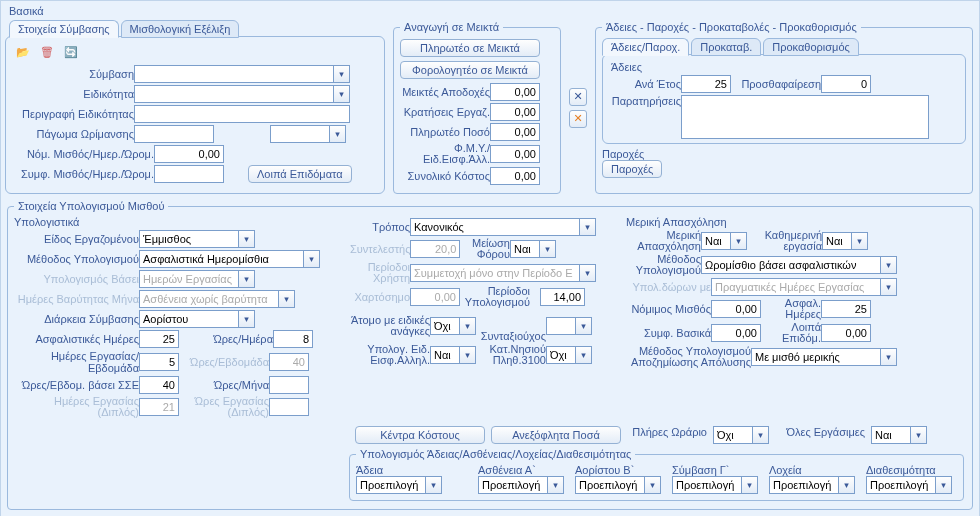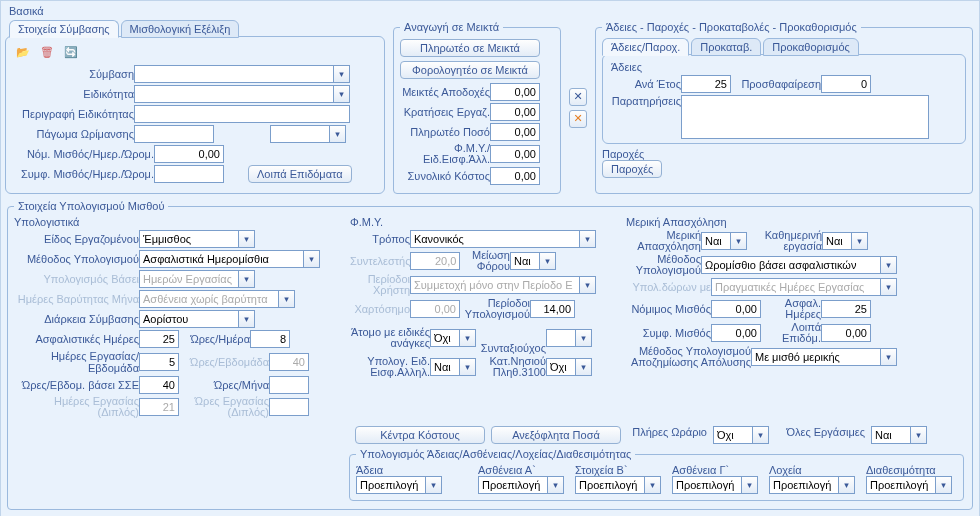--- a/index.html
+++ b/index.html
@@ -269,21 +269,21 @@
         <div class="form-row">
             <span class="lbl" style="width:125px;">Διάρκεια Σύμβασης</span>
           <div class="combo">
               <input type="text" style="width: 100px;" value="Αορίστου">
               <button>▾</button>
             </div>
           </div>
         <div class="form-row">
             <span class="lbl" style="width:125px;">Ασφαλιστικές Ημέρες</span>
           <input type="text" class="num" style="width: 40px; background: rgb(255, 255, 255);" value="25">
-          <span class="lbl" style="width:71px;">Ώρες/Ημέρα</span>
+          <span class="lbl" style="width:94px;">Ώρες/Ημέρα</span>
           <input type="text" class="num" style="width: 40px; background: rgb(255, 255, 255);" value="8">
           </div>
         <div class="form-row">
             <span class="lbl" style="width:125px;line-height:12px;">Ημέρες Εργασίας/Εβδομάδα</span>
           <input type="text" class="num" style="width: 40px; background: rgb(255, 255, 255);" value="5">
           <span class="lbl dim" style="width:90px;">Ώρες/Εβδομάδα</span>
           <input type="text" class="num" style="width: 40px; color: rgb(170, 170, 170);" disabled="" value="40">
           </div>
         <div class="form-row">
             <span class="lbl" style="width:125px;">Ώρες/Εβδομ. βάσει ΣΣΕ</span>
@@ -293,21 +293,20 @@
           </div>
         <div class="form-row">
             <span class="lbl dim" style="width:125px;line-height:11px;">Ημέρες Εργασίας (Διπλός)</span>
           <input type="text" class="num" style="width: 40px; color: rgb(170, 170, 170);" disabled="" value="21">
           <span class="lbl dim" style="width:90px;line-height:11px;">Ώρες Εργασίας (Διπλός)</span>
           <input type="text" style="width: 40px; color: rgb(170, 170, 170);" disabled="">
           </div>
       </div>
 
       <div style="flex:0 0 270px;">
-        <div>Φ.Μ.Υ.</div>
         <div class="form-row">
             <span class="lbl" style="width:60px;">Τρόπος</span>
           <div class="combo">
               <input type="text" style="width: 170px;" value="Κανονικός">
               <button>▾</button>
             </div>
           </div>
         <div class="form-row">
             <span class="lbl dim" style="width:60px;">Συντελεστής</span>
           <input type="text" class="num" style="width: 50px; color: rgb(170, 170, 170); padding-left: 24px;" disabled="" value="20,00">
@@ -321,21 +320,21 @@
             <span class="lbl dim" style="width:60px;line-height:11px;">Περίοδοι Χρήστη</span>
           <div class="combo">
               <input type="text" style="width: 170px; color: rgb(170, 170, 170);" disabled="" value="Συμμετοχή μόνο στην Περίοδο Ε">
               <button disabled="">▾</button>
             </div>
           </div>
         <div class="form-row">
             <span class="lbl dim" style="width:60px;">Χαρτόσημο</span>
           <input type="text" class="num" style="width: 50px; color: rgb(170, 170, 170);" disabled="" value="0,00">
           <span class="lbl" style="width:70px;line-height:11px;">Περίοδοι Υπολογισμού</span>
-          <input type="text" class="num" style="width: 45px; background: rgb(255, 255, 255);" value="14,00">
+          <input type="text" class="num" style="width: 45px; background: rgb(255, 255, 255); margin-left: 10px;" value="14,00">
           </div>
         <div class="form-row">
             <span class="lbl" style="width:80px;line-height:11px;">Άτομο με ειδικές ανάγκες</span>
           <div class="combo">
               <input type="text" style="width: 30px;" value="Όχι">
               <button>▾</button>
             </div>
           <span class="lbl" style="width:70px;margin-top:20px;">Συνταξιούχος</span>
           <div class="combo">
               <input type="text" style="width: 30px;">
@@ -384,21 +383,21 @@
               <button disabled="">▾</button>
             </div>
           </div>
         <div class="form-row">
             <span class="lbl" style="width:85px;">Νόμιμος Μισθός</span>
           <input type="text" class="num" style="width: 50px; background: rgb(255, 255, 255);" value="0,00">
           <span class="lbl" style="width:60px;line-height:11px;">Ασφαλ. Ημέρες</span>
           <input type="text" class="num" style="width: 50px; background: rgb(255, 255, 255);" value="25">
           </div>
         <div class="form-row">
-            <span class="lbl" style="width:85px;">Συμφ. Μισθός</span>
+            <span class="lbl" style="width:85px;">Συμφ. Βασικά</span>
           <input type="text" class="num" style="width: 50px; background: rgb(255, 255, 255);" value="0,00">
           <span class="lbl" style="width:60px;line-height:11px;">Λοιπά Επιδόμ.</span>
           <input type="text" class="num" style="width: 50px; background: rgb(255, 255, 255);" value="0,00">
           </div>
         <div class="form-row">
             <span class="lbl" style="width:125px;line-height:11px;">Μέθοδος Υπολογισμού Αποζημίωσης Απόλυσης</span>
           <div class="combo">
               <input type="text" style="width: 130px;" value="Με μισθό μερικής">
               <button>▾</button>
             </div>
@@ -426,25 +425,25 @@
       <legend>Υπολογισμός Άδειας/Ασθένειας/Λοχείας/Διαθεσιμότητας</legend>
       <div class="row" id="leave-row">
           <div style="flex: 1 1 0%;"><div style="color:#3b5998;">Άδεια</div><div class="combo">
               <input type="text" style="width: 70px;" value="Προεπιλογή">
               <button>▾</button>
             </div></div>
           <div style="flex: 1 1 0%; margin-left: 25px;"><div style="color:#3b5998;">Ασθένεια Α`</div><div class="combo">
               <input type="text" style="width: 70px;" value="Προεπιλογή">
               <button>▾</button>
             </div></div>
-          <div style="flex: 1 1 0%;"><div style="color:#3b5998;">Στοιχεία Β`</div><div class="combo">
-              <input type="text" style="width: 70px;" value="Προεπιλογή">
-              <button>▾</button>
-            </div></div>
-          <div style="flex: 1 1 0%;"><div style="color:#3b5998;">Ασθένεια Γ`</div><div class="combo">
+          <div style="flex: 1 1 0%;"><div style="color:#3b5998;">Αορίστου Β`</div><div class="combo">
+              <input type="text" style="width: 70px;" value="Προεπιλογή">
+              <button>▾</button>
+            </div></div>
+          <div style="flex: 1 1 0%;"><div style="color:#3b5998;">Σύμβαση Γ`</div><div class="combo">
               <input type="text" style="width: 70px;" value="Προεπιλογή">
               <button>▾</button>
             </div></div>
           <div style="flex: 1 1 0%;"><div style="color:#3b5998;">Λοχεία</div><div class="combo">
               <input type="text" style="width: 70px;" value="Προεπιλογή">
               <button>▾</button>
             </div></div>
           <div style="flex: 1 1 0%;"><div style="color:#3b5998;">Διαθεσιμότητα</div><div class="combo">
               <input type="text" style="width: 70px;" value="Προεπιλογή">
               <button>▾</button>

